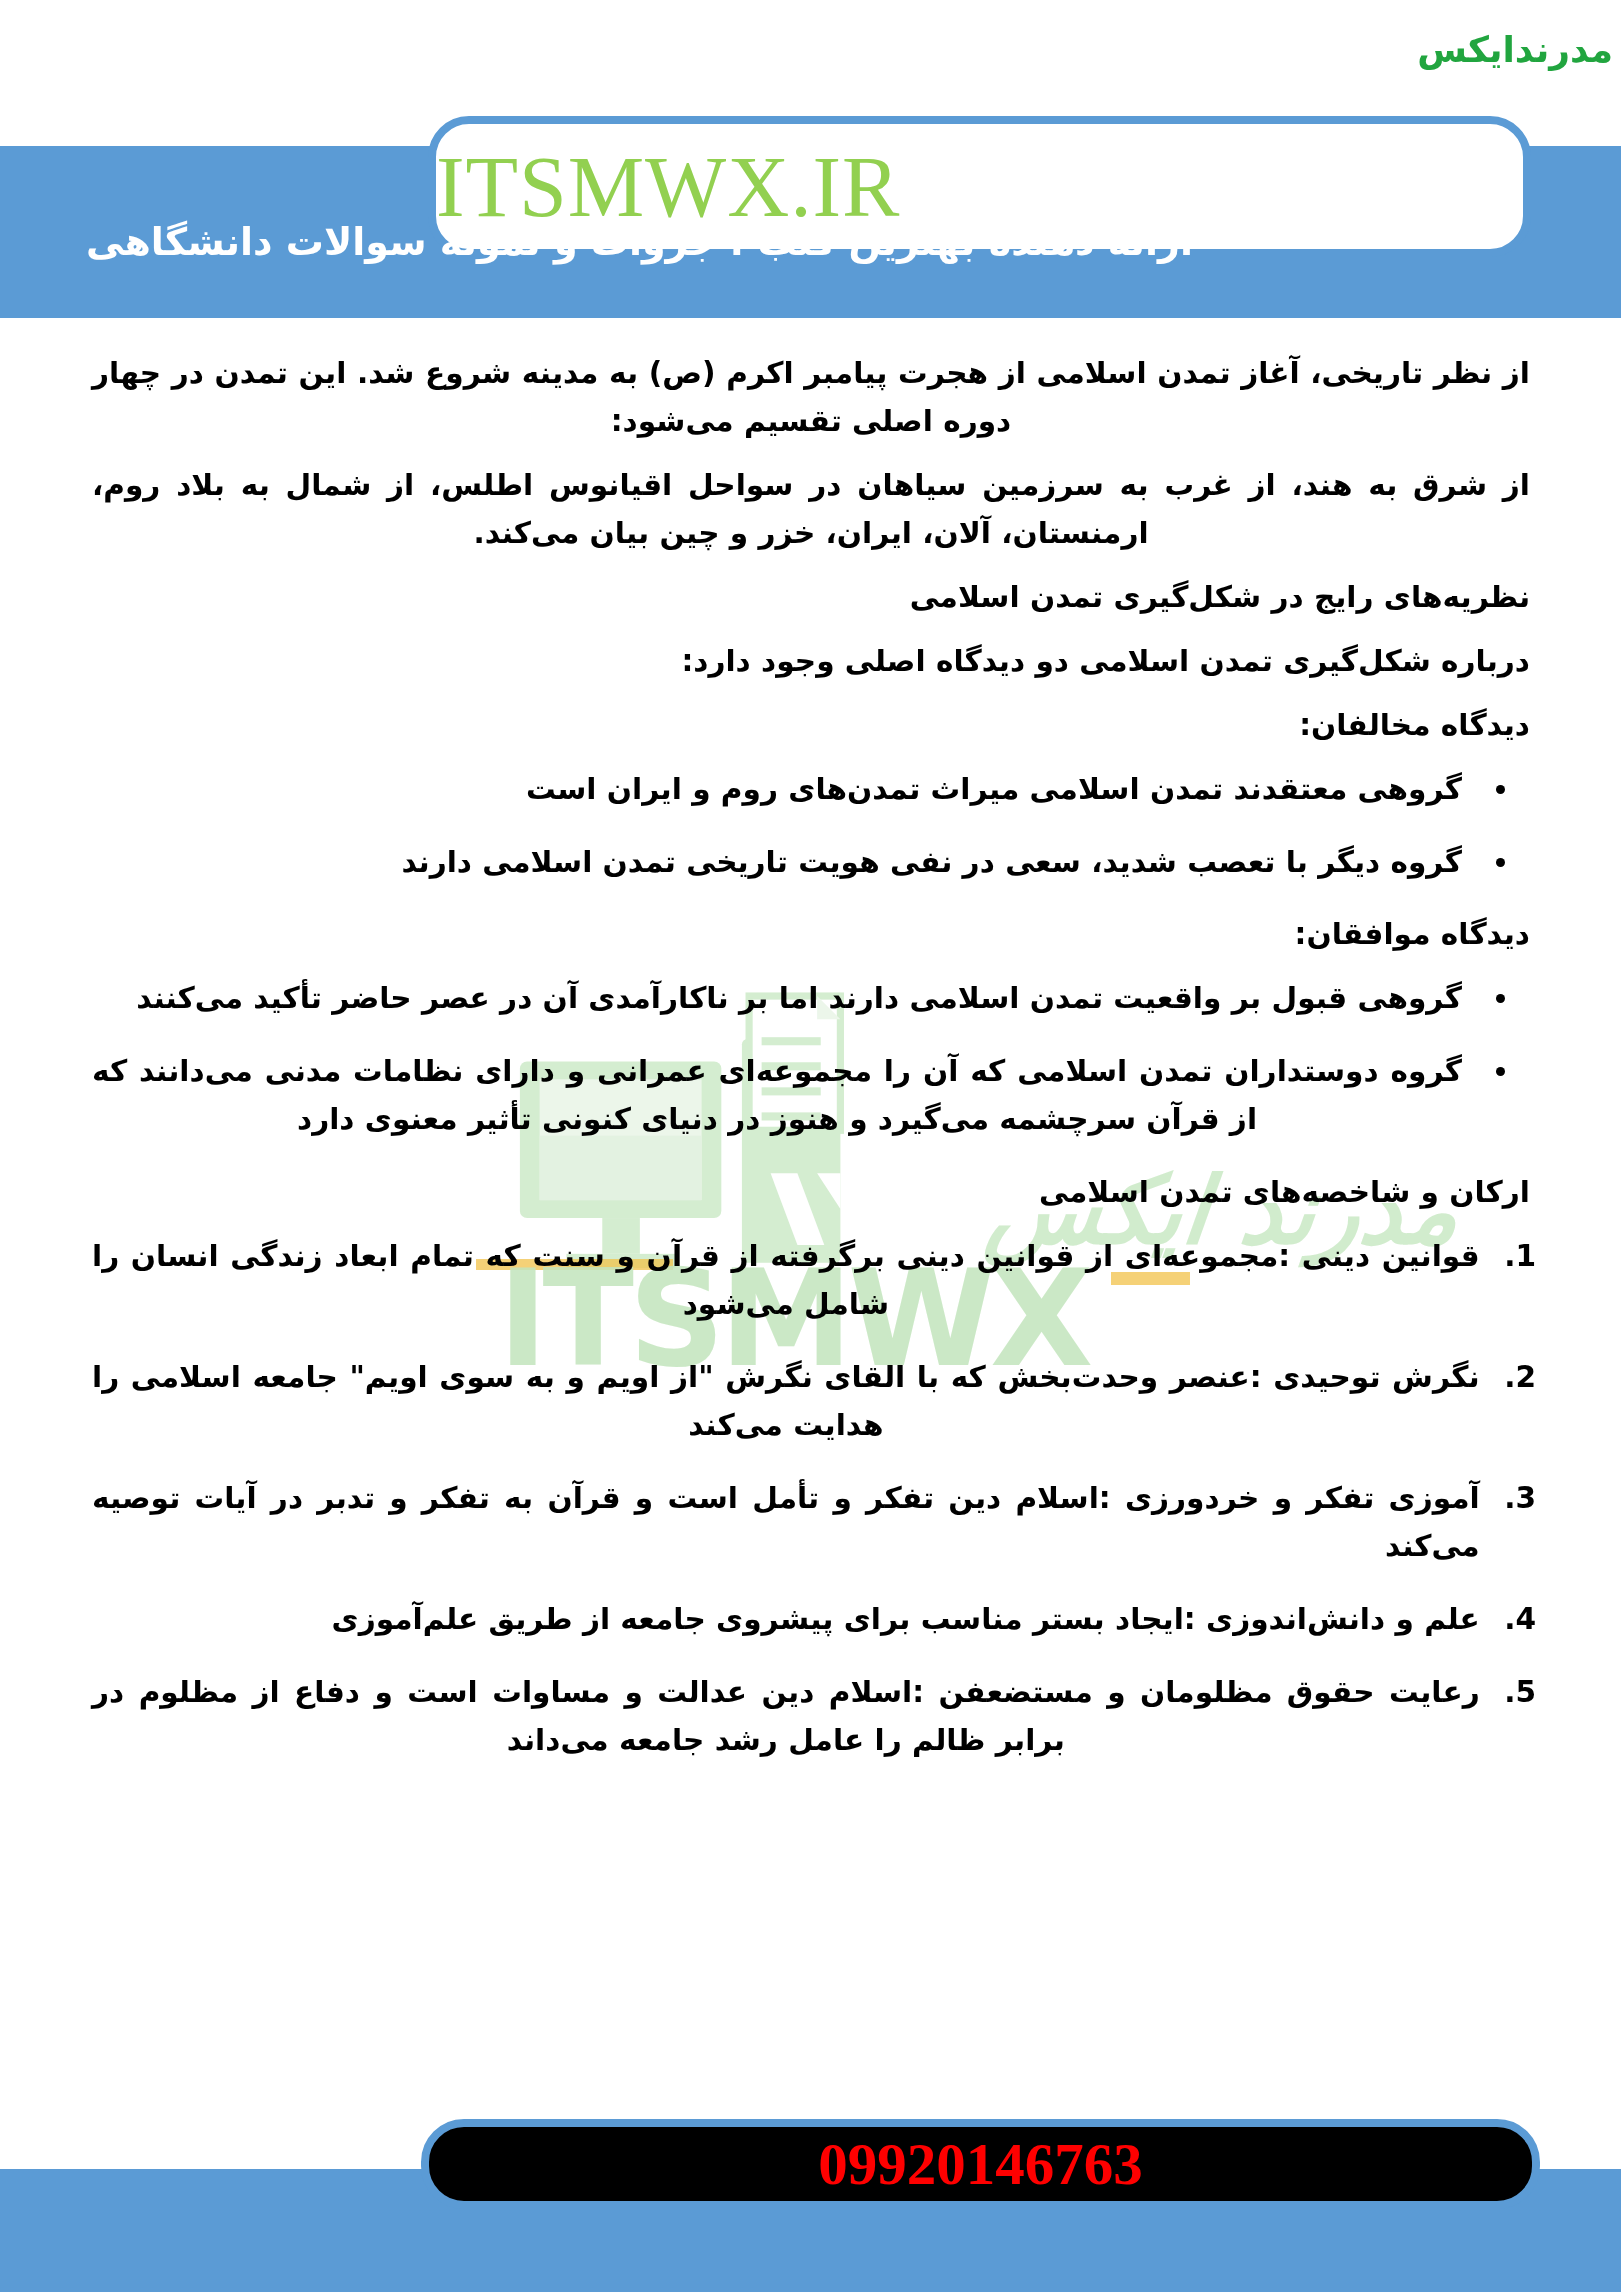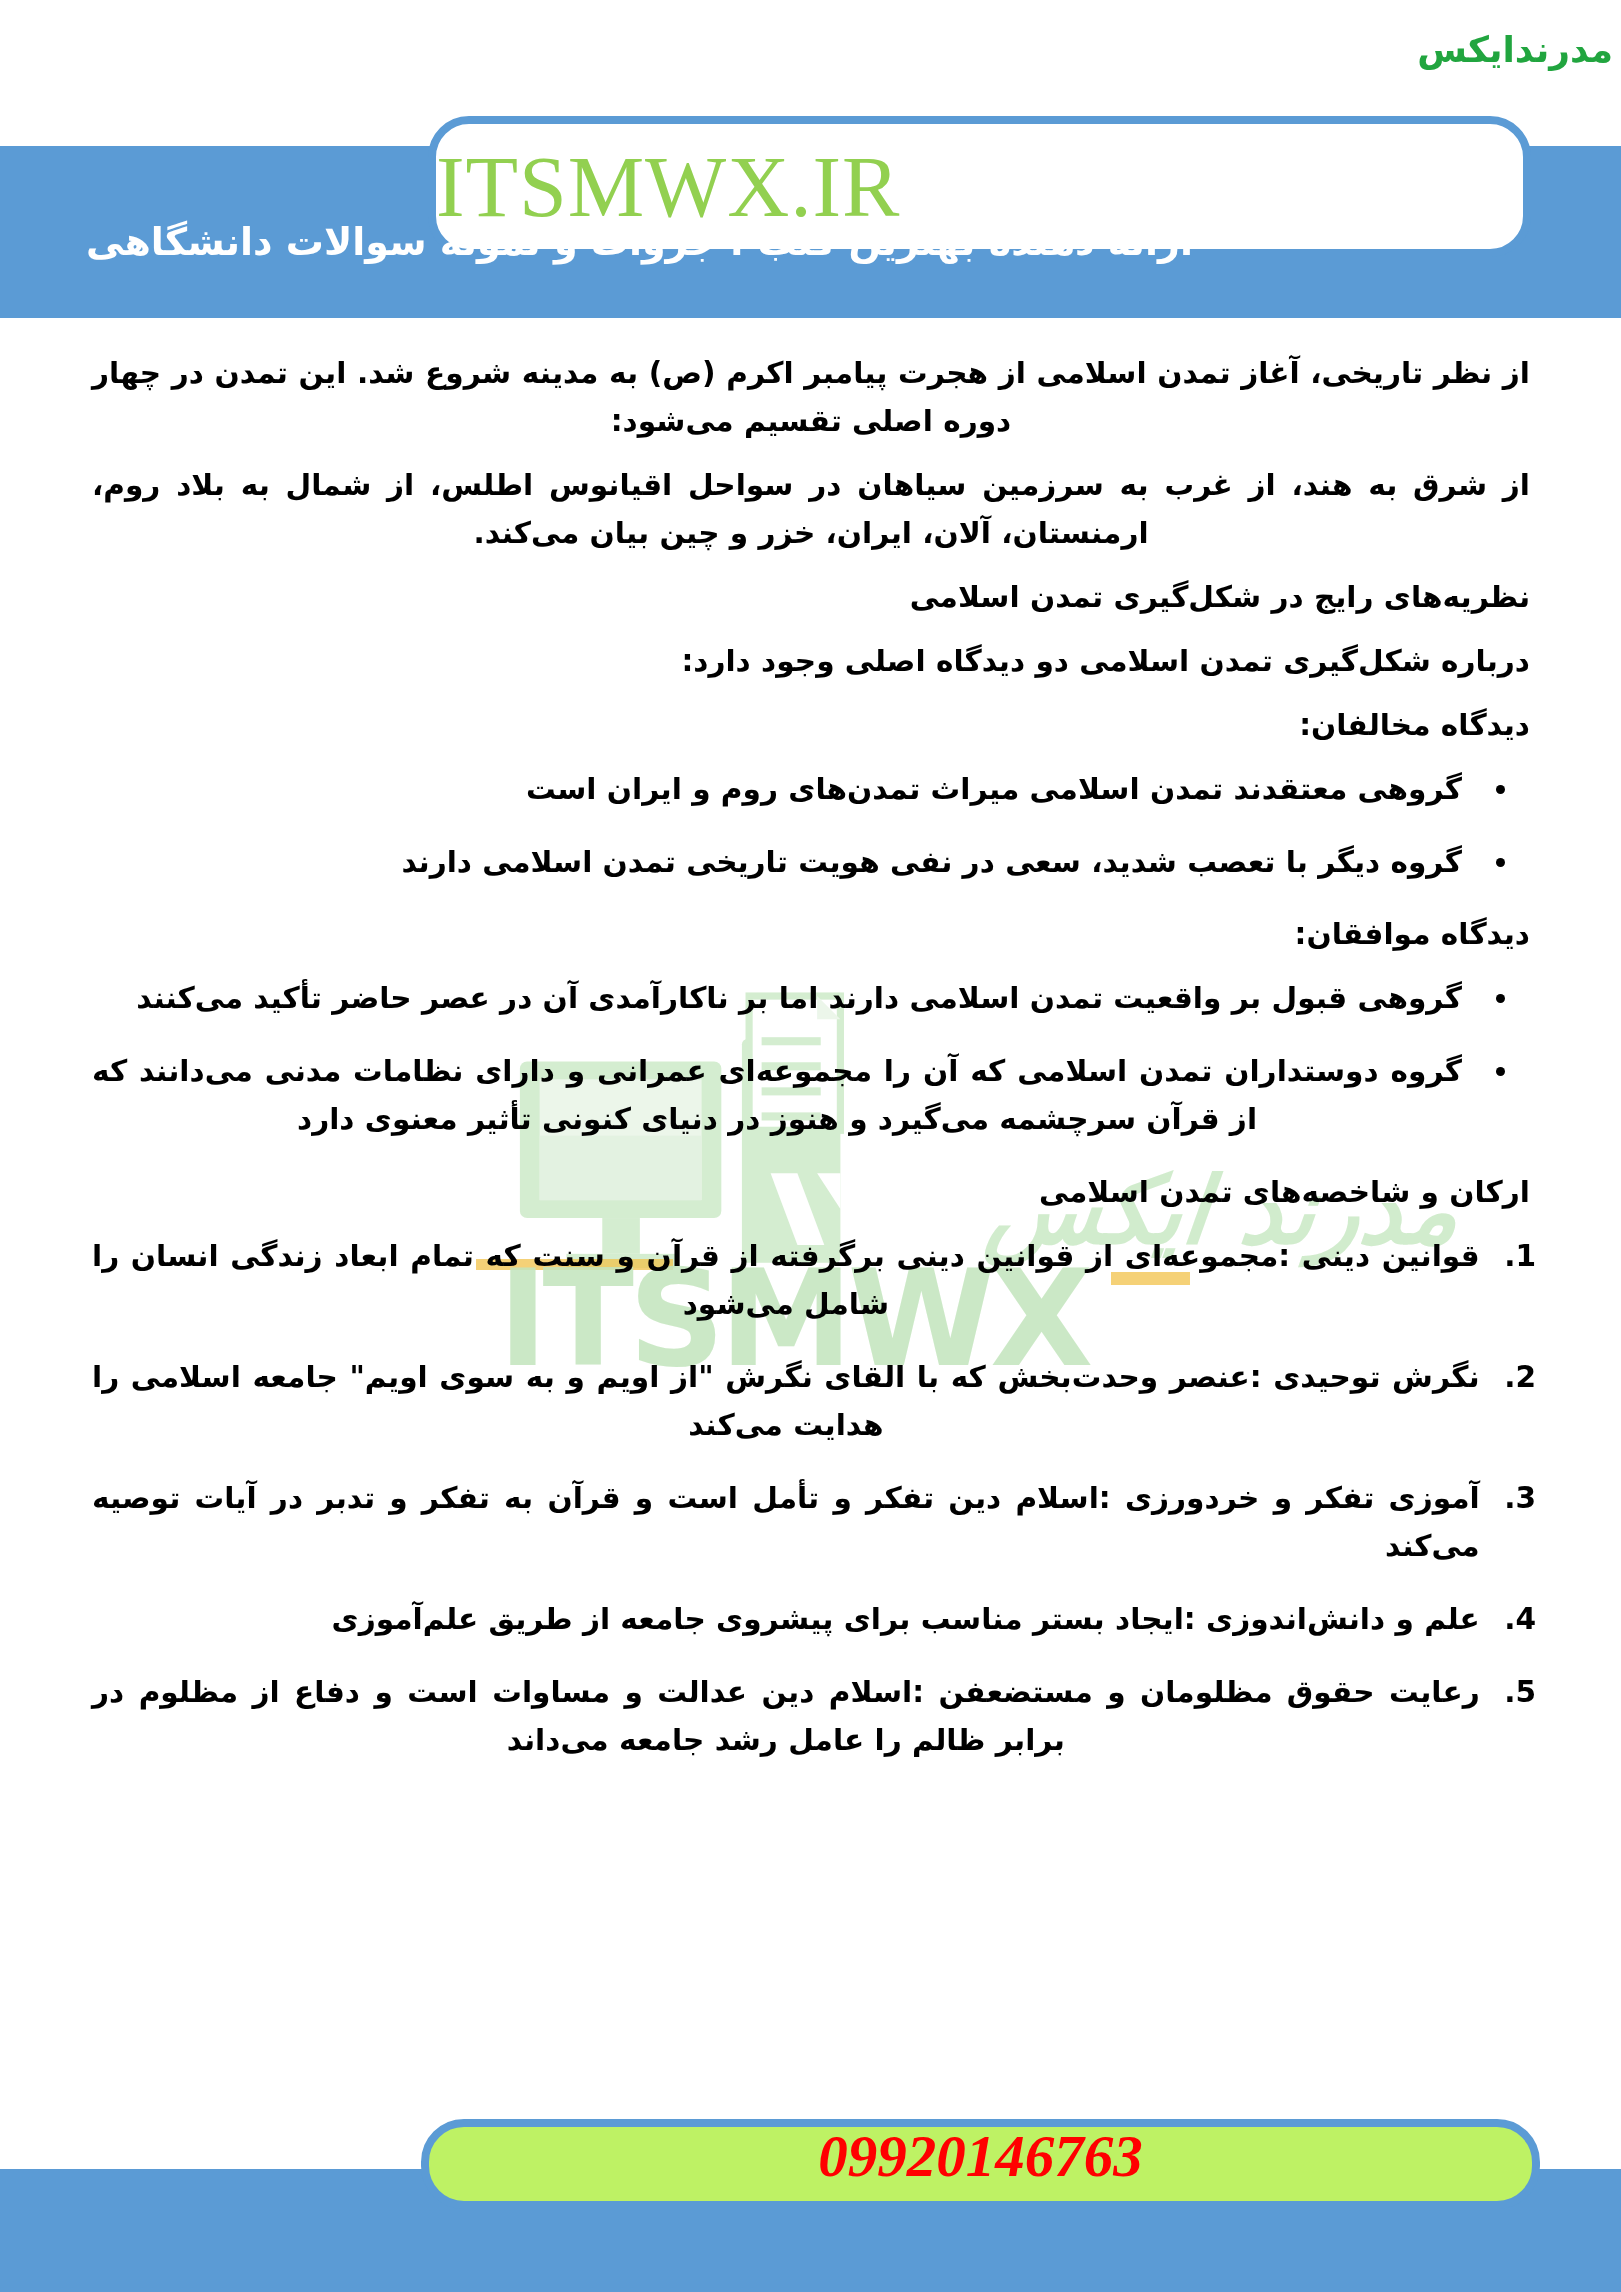--- a/index.html
+++ b/index.html
@@ -67,22 +67,22 @@
   ol.pillars { list-style:decimal; padding-right:36px; margin:9px 0 0 0; }
   ol.pillars li { padding-right:14.3px; margin-bottom:25px; }
   li::marker { font-weight:bold; }
   
   .band-bottom {
     position:absolute; top:2169px; left:0; width:1622px; height:124px;
     background:#5b9bd5; z-index:1;
   }
   .phone-box {
     position:absolute; top:2119px; left:421px; width:1119px; height:90px;
-    background:#bef264; border:8px solid #5b9bd5; border-radius:43px;
-    z-index:2; display:flex; align-items:flex-start; justify-content:center;font-style:italic;
+    background:#000000; border:8px solid #5b9bd5; border-radius:43px;
+    z-index:2; display:flex; align-items:center; justify-content:center;
   }
   .phone {
     font-family:"Liberation Serif","DejaVu Serif",serif;
     font-size:59px; font-weight:bold; color:#ff0000; line-height:1;
   }
   .footer-note {
     position:absolute; top:2219px; left:97px; z-index:2;
     font-size:30px; font-weight:bold; color:#ffd966; direction:rtl;
     white-space:nowrap;
   }

